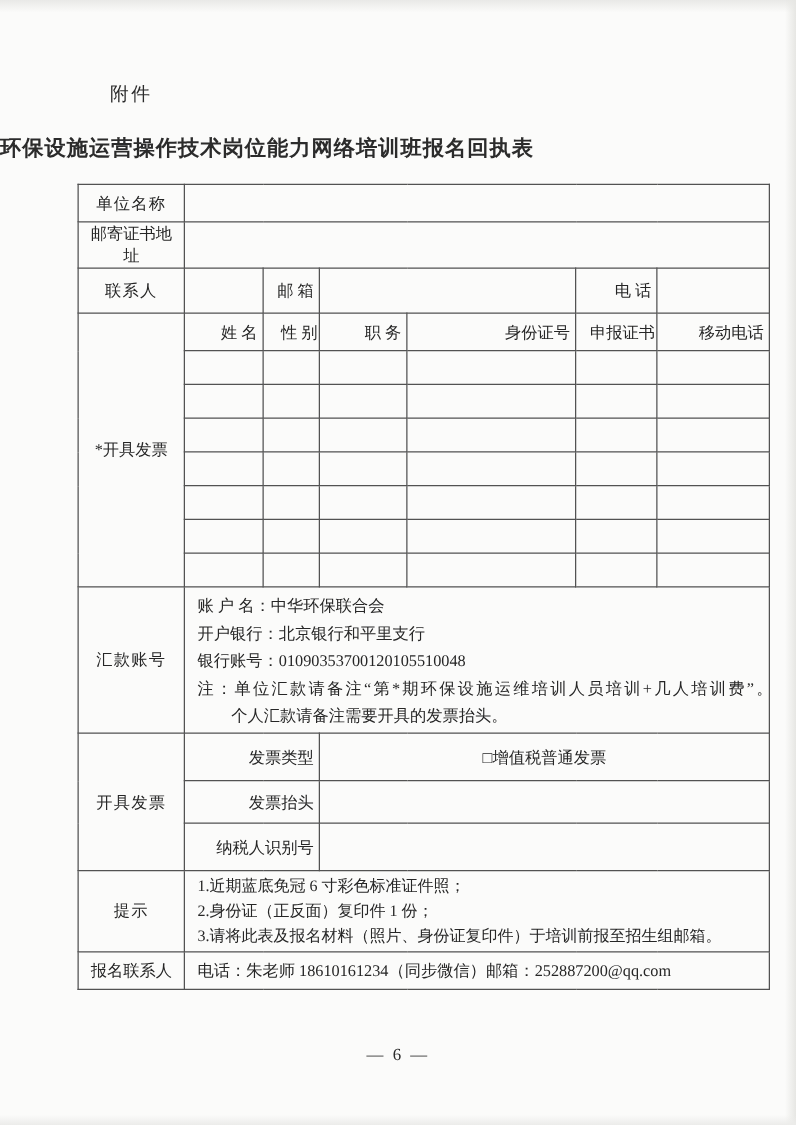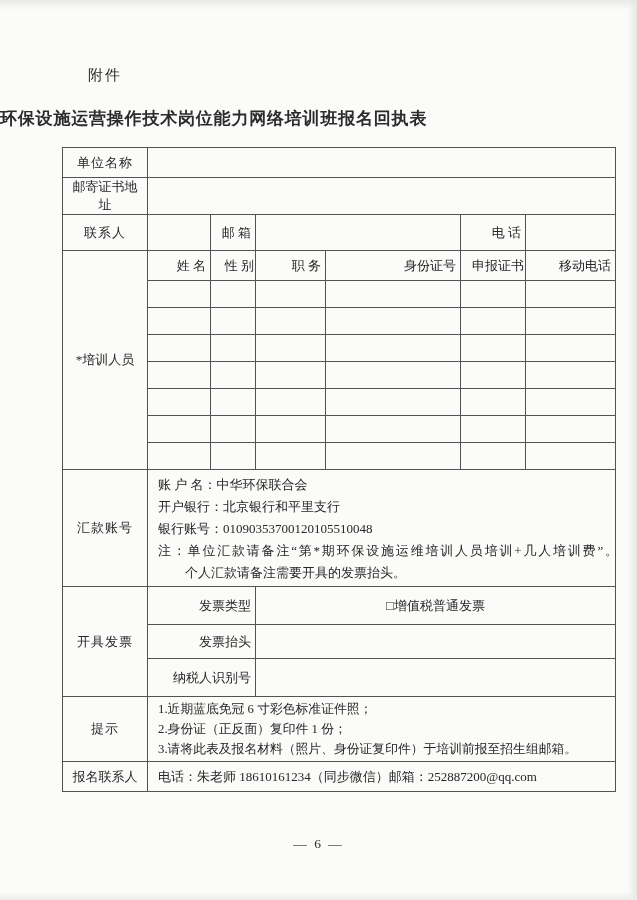--- a/index.html
+++ b/index.html
@@ -97,21 +97,21 @@
     </tr>
     <tr class="r-contact">
       <td class="lbl">联系人</td>
       <td></td>
       <td class="hdr">邮 箱</td>
       <td colspan="2"></td>
       <td class="hdr">电 话</td>
       <td></td>
     </tr>
     <tr class="r-thead">
-      <td class="lbl" rowspan="8" style="letter-spacing:0;">*培训人员</td>
+      <td class="lbl" rowspan="8" style="letter-spacing:0;">*开具发票</td>
       <td class="hdr">姓 名</td>
       <td class="hdr" style="padding:0 1px;">性 别</td>
       <td class="hdr">职 务</td>
       <td class="hdr">身份证号</td>
       <td class="hdr" style="padding:0 1px;">申报证书</td>
       <td class="hdr">移动电话</td>
     </tr>
     <tr class="r-empty">
         <td></td>
         <td></td>

